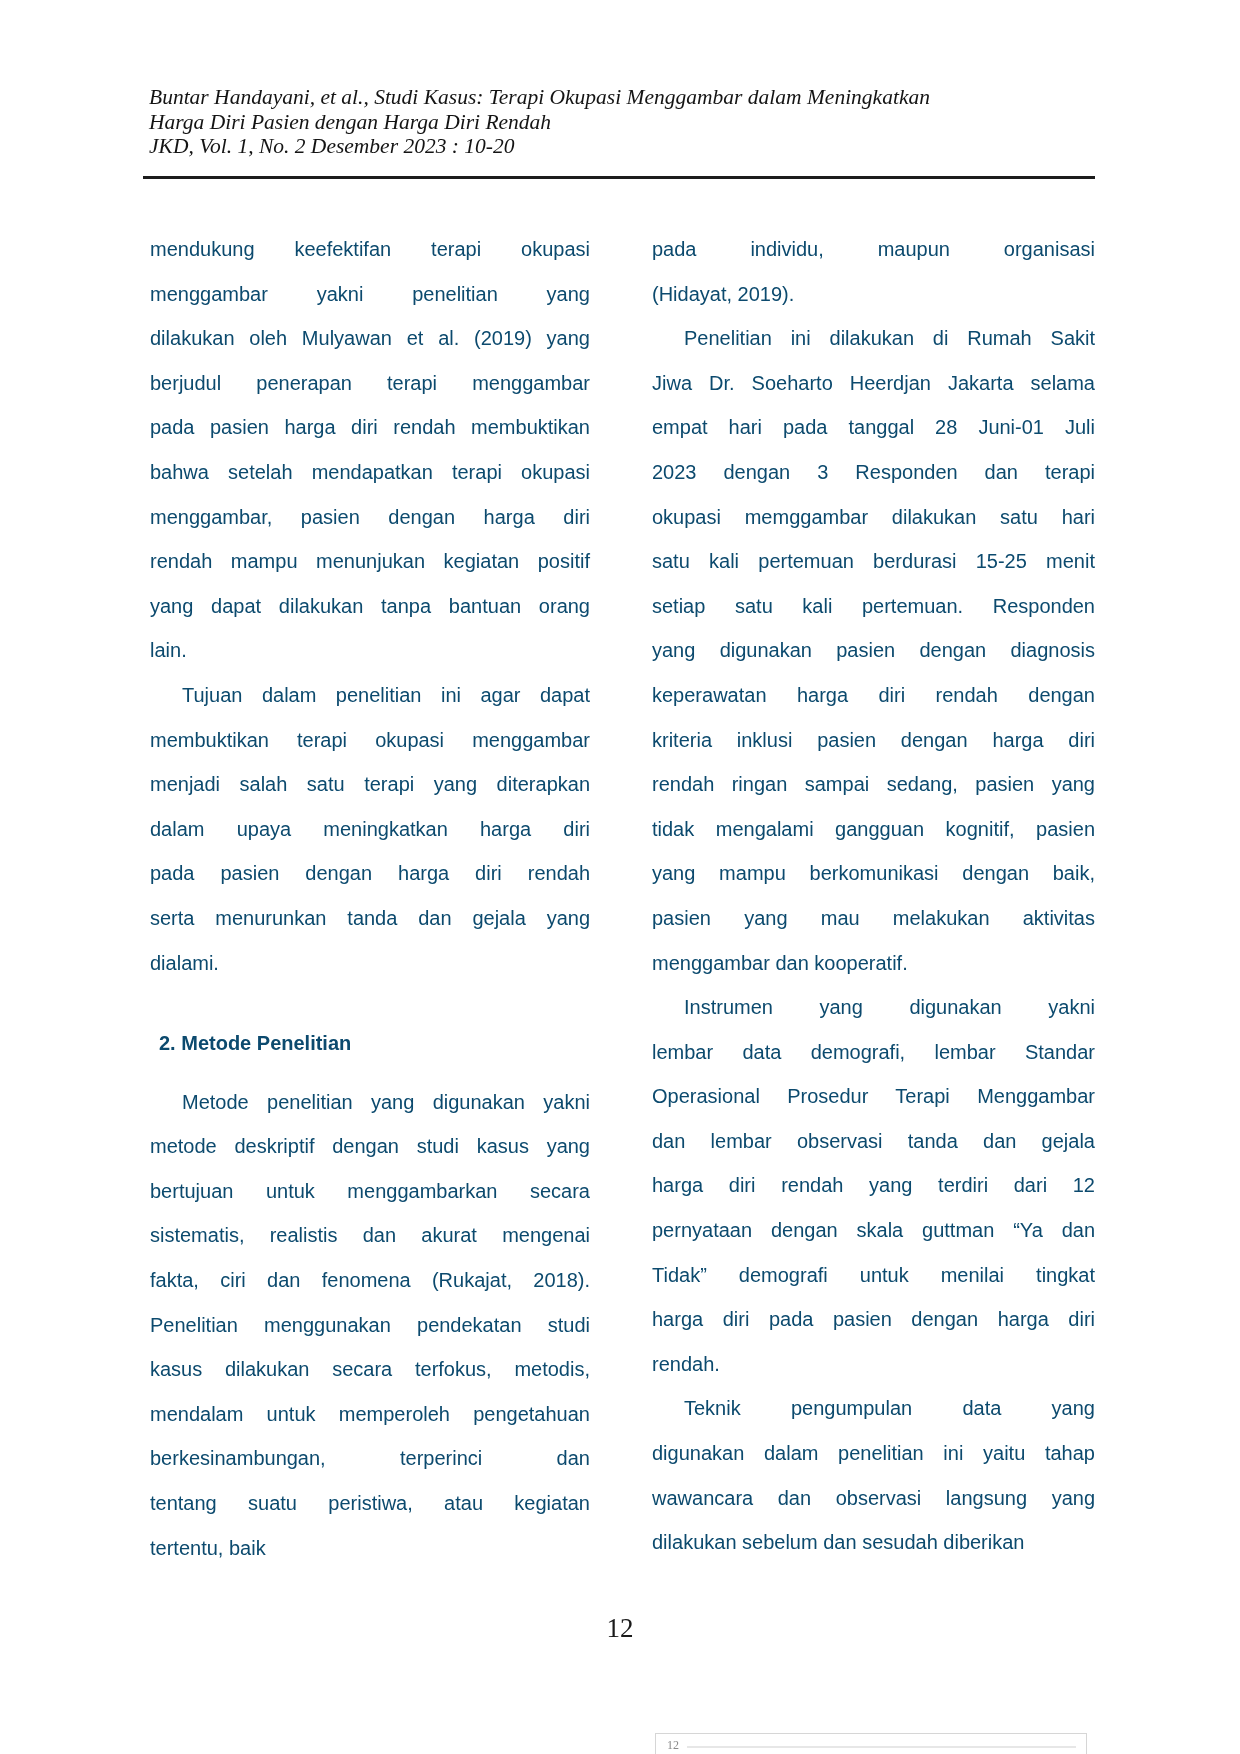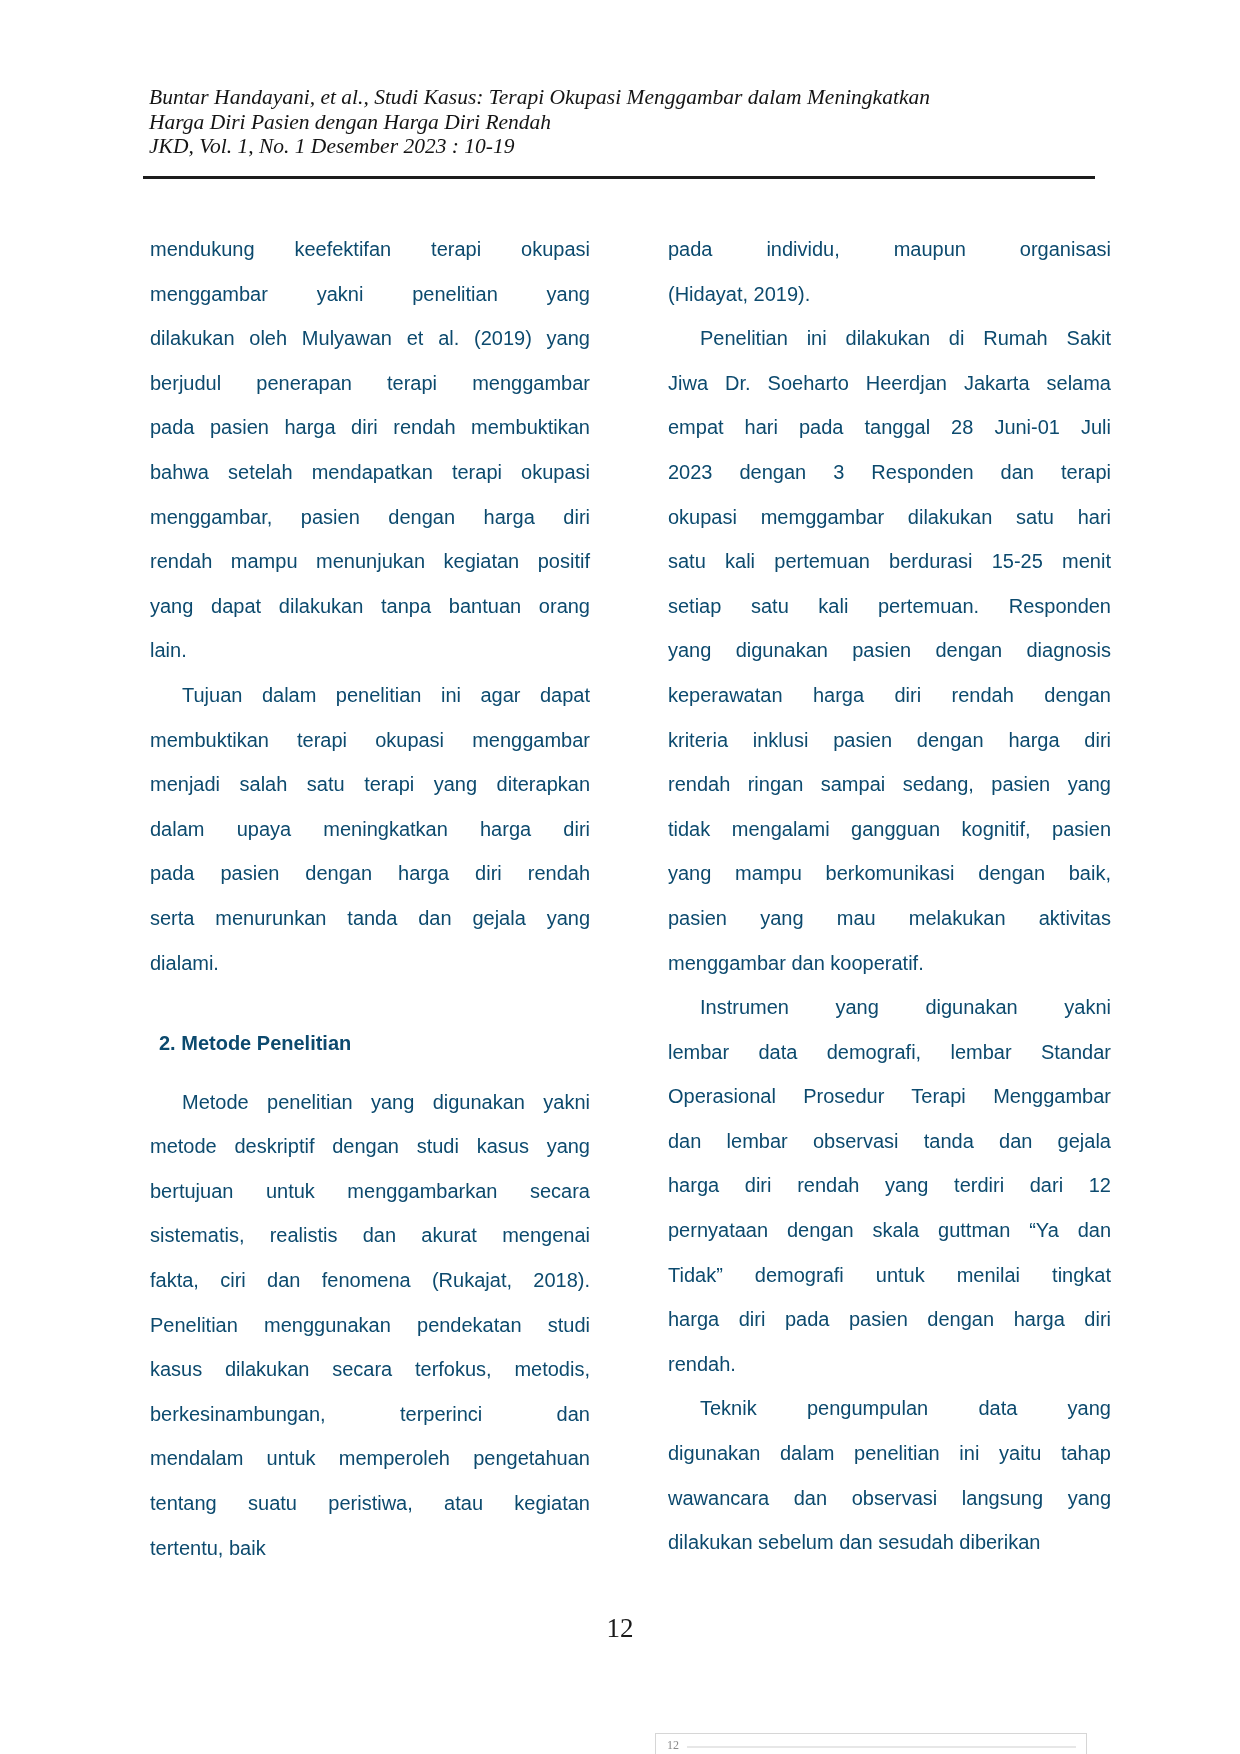--- a/index.html
+++ b/index.html
@@ -20,21 +20,21 @@
   }
   .header-rule {
     position:absolute; left:143px; top:176px; width:952px; height:3px;
     background:#1c1c1c;
   }
   .col {
     position:absolute; top:227px;
     font-size:20px; line-height:44.6px; color:#0c4a6e;
   }
   .col-left  { left:150px; width:440px; }
-  .col-right { left:652px; width:443px;margin-left:16px; }
+  .col-right { left:652px; width:443px; }
   .line { text-align:justify; text-align-last:justify; }
   .line.last { text-align-last:left; }
   .line.indent { text-indent:32px; }
   .line.heading {
     font-weight:700; text-align-last:left;
     margin:36px 0 14px 9px;
   }
   .page-number {
     position:absolute; left:0; top:1613px; width:1240px;
     text-align:center;
@@ -57,21 +57,21 @@
   }
 </style>
 </head>
 <body>
 
 <div class="page">
 
   <div class="journal-header">
     <div>Buntar Handayani, et al., Studi Kasus: Terapi Okupasi Menggambar dalam Meningkatkan</div>
     <div>Harga Diri Pasien dengan Harga Diri Rendah</div>
-    <div>JKD, Vol. 1, No. 1 Desember 2023 : 10-19</div>
+    <div>JKD, Vol. 1, No. 2 Desember 2023 : 10-20</div>
   </div>
 
   <div class="header-rule"></div>
 
   <div class="col col-left" id="col-left">
       <div class="line">mendukung keefektifan terapi okupasi</div>
       <div class="line">menggambar yakni penelitian yang</div>
       <div class="line">dilakukan oleh Mulyawan et al. (2019) yang</div>
       <div class="line">berjudul penerapan terapi menggambar</div>
       <div class="line">pada pasien harga diri rendah membuktikan</div>
@@ -88,22 +88,22 @@
       <div class="line">serta menurunkan tanda dan gejala yang</div>
       <div class="line last">dialami.</div>
       <div class="line heading">2. Metode Penelitian</div>
       <div class="line indent">Metode penelitian yang digunakan yakni</div>
       <div class="line">metode deskriptif dengan studi kasus yang</div>
       <div class="line">bertujuan untuk menggambarkan secara</div>
       <div class="line">sistematis, realistis dan akurat mengenai</div>
       <div class="line">fakta, ciri dan fenomena (Rukajat, 2018).</div>
       <div class="line">Penelitian menggunakan pendekatan studi</div>
       <div class="line">kasus dilakukan secara terfokus, metodis,</div>
+      <div class="line">mendalam untuk memperoleh pengetahuan</div>
       <div class="line">berkesinambungan, terperinci dan</div>
-      <div class="line">mendalam untuk memperoleh pengetahuan</div>
       <div class="line">tentang suatu peristiwa, atau kegiatan</div>
       <div class="line last">tertentu, baik</div>
     </div>
 
   <div class="col col-right" id="col-right">
       <div class="line">pada individu, maupun organisasi</div>
       <div class="line last">(Hidayat, 2019).</div>
       <div class="line indent">Penelitian ini dilakukan di Rumah Sakit</div>
       <div class="line">Jiwa Dr. Soeharto Heerdjan Jakarta selama</div>
       <div class="line">empat hari pada tanggal 28 Juni-01 Juli</div>

